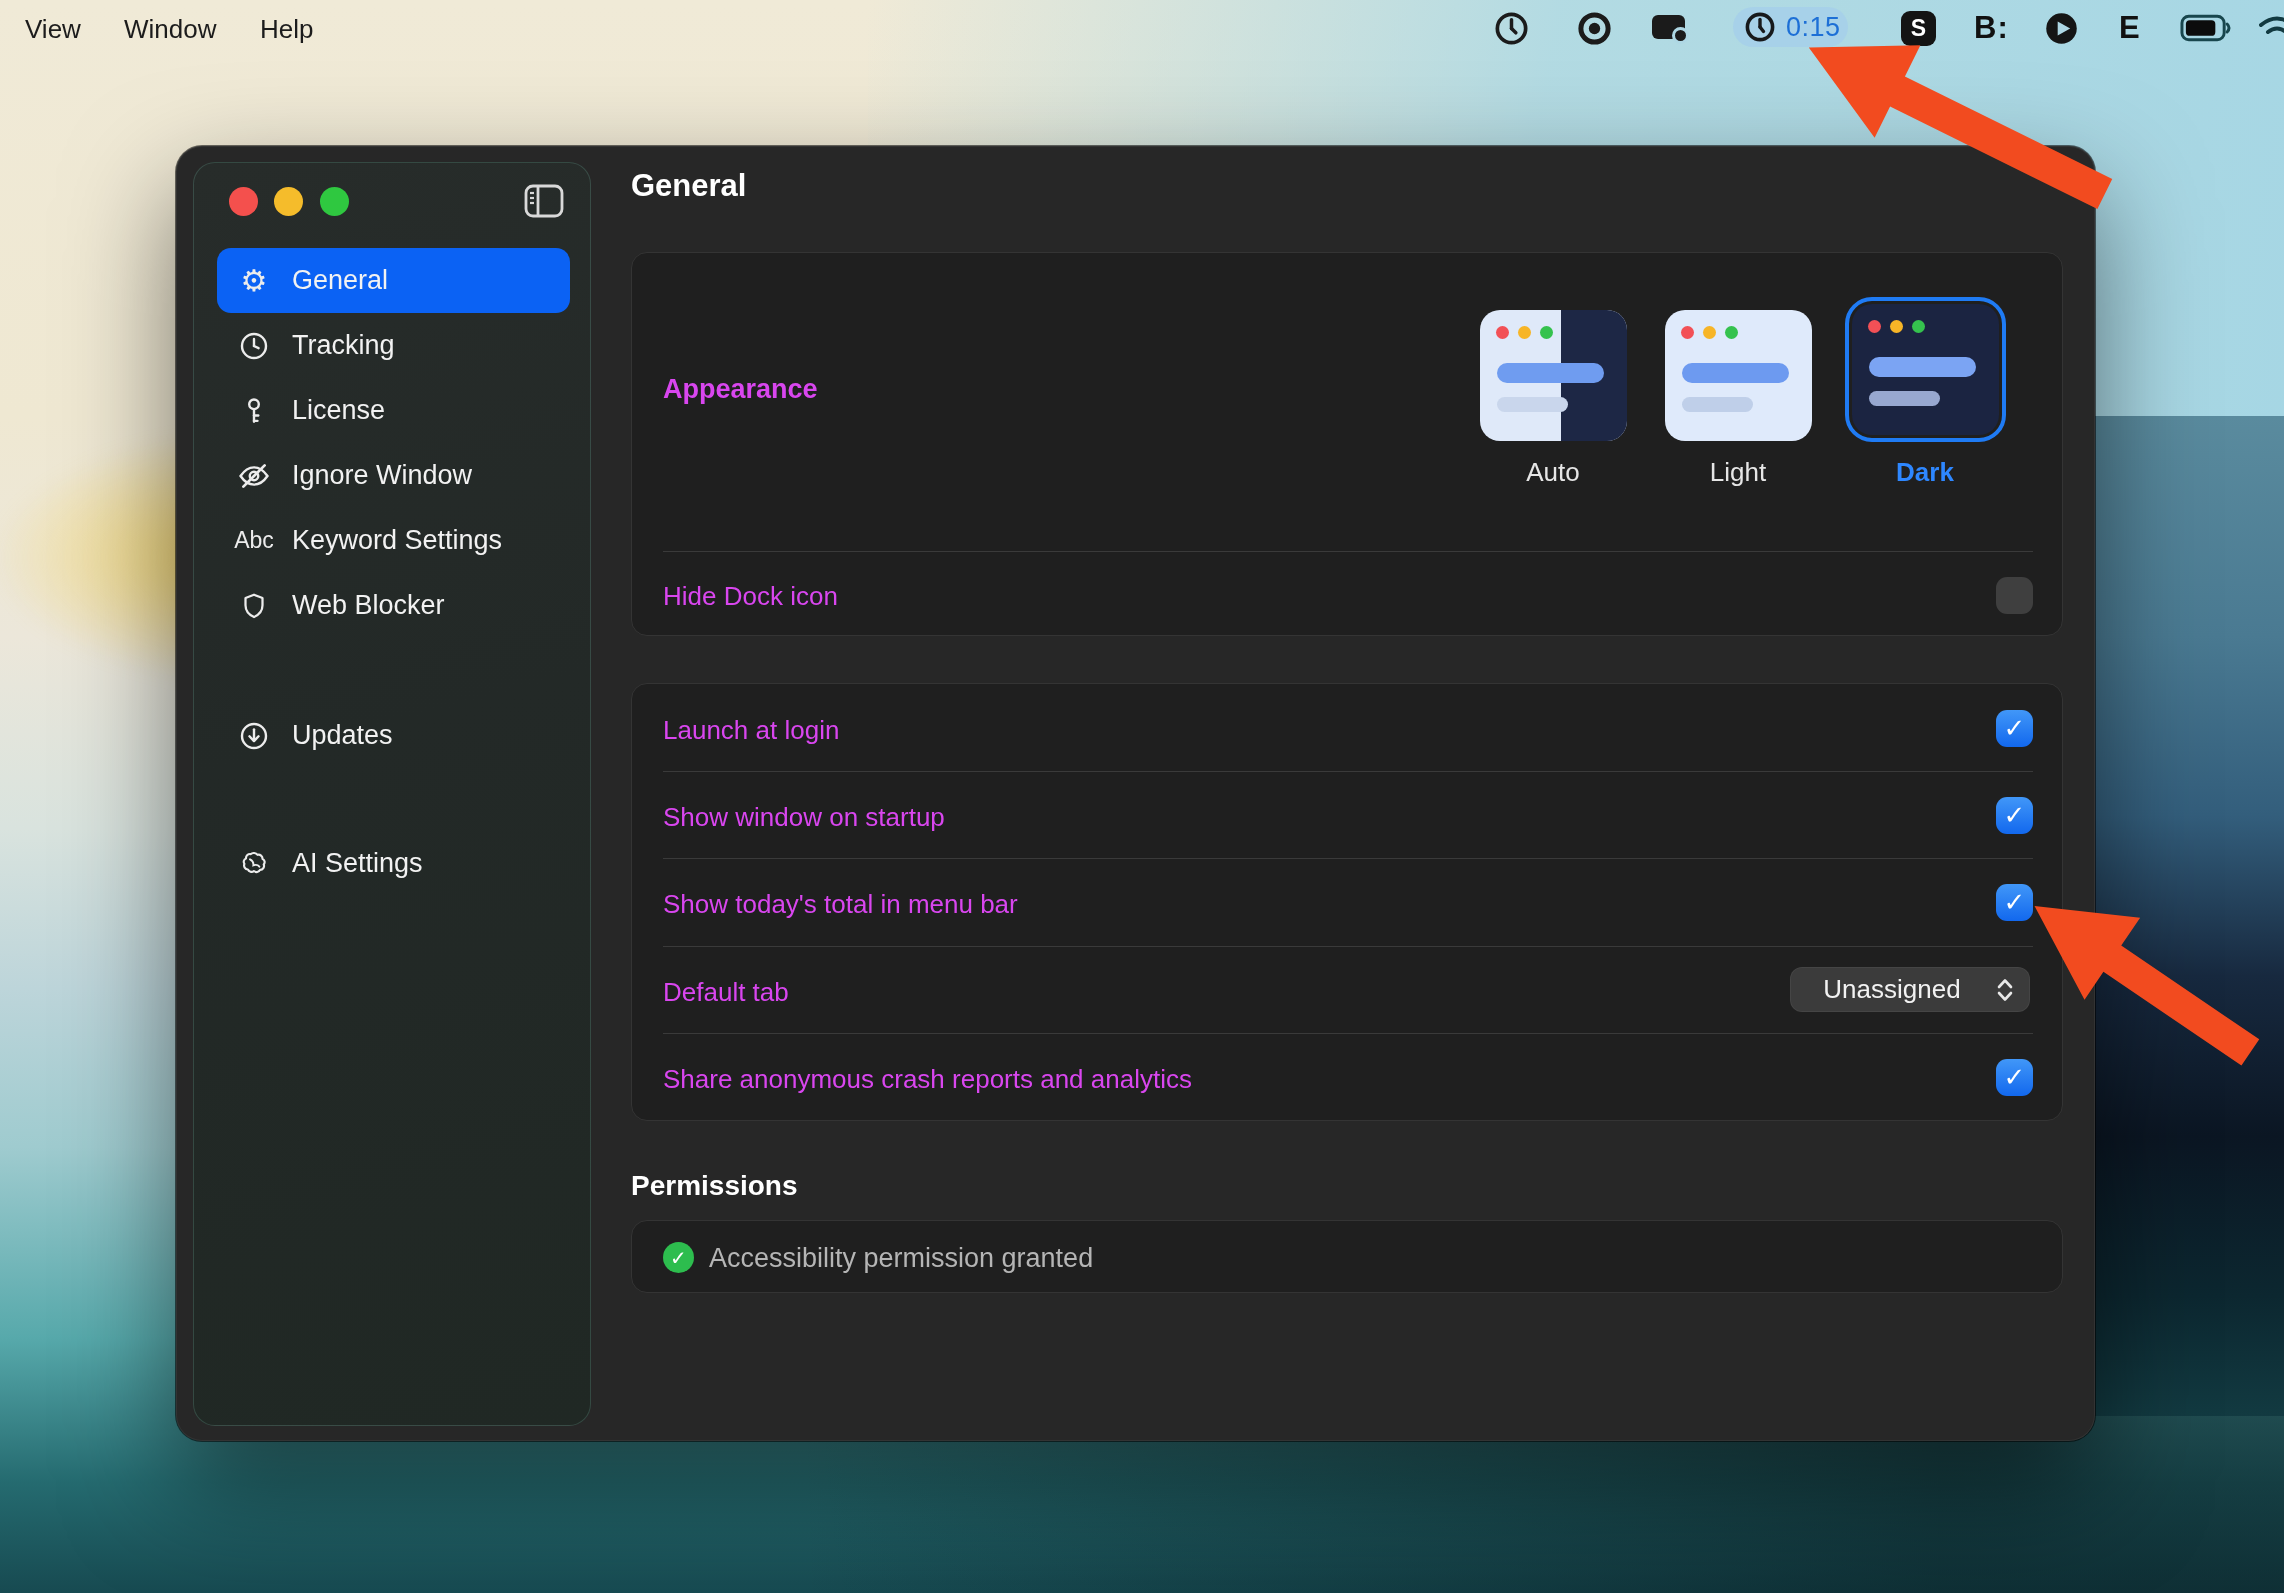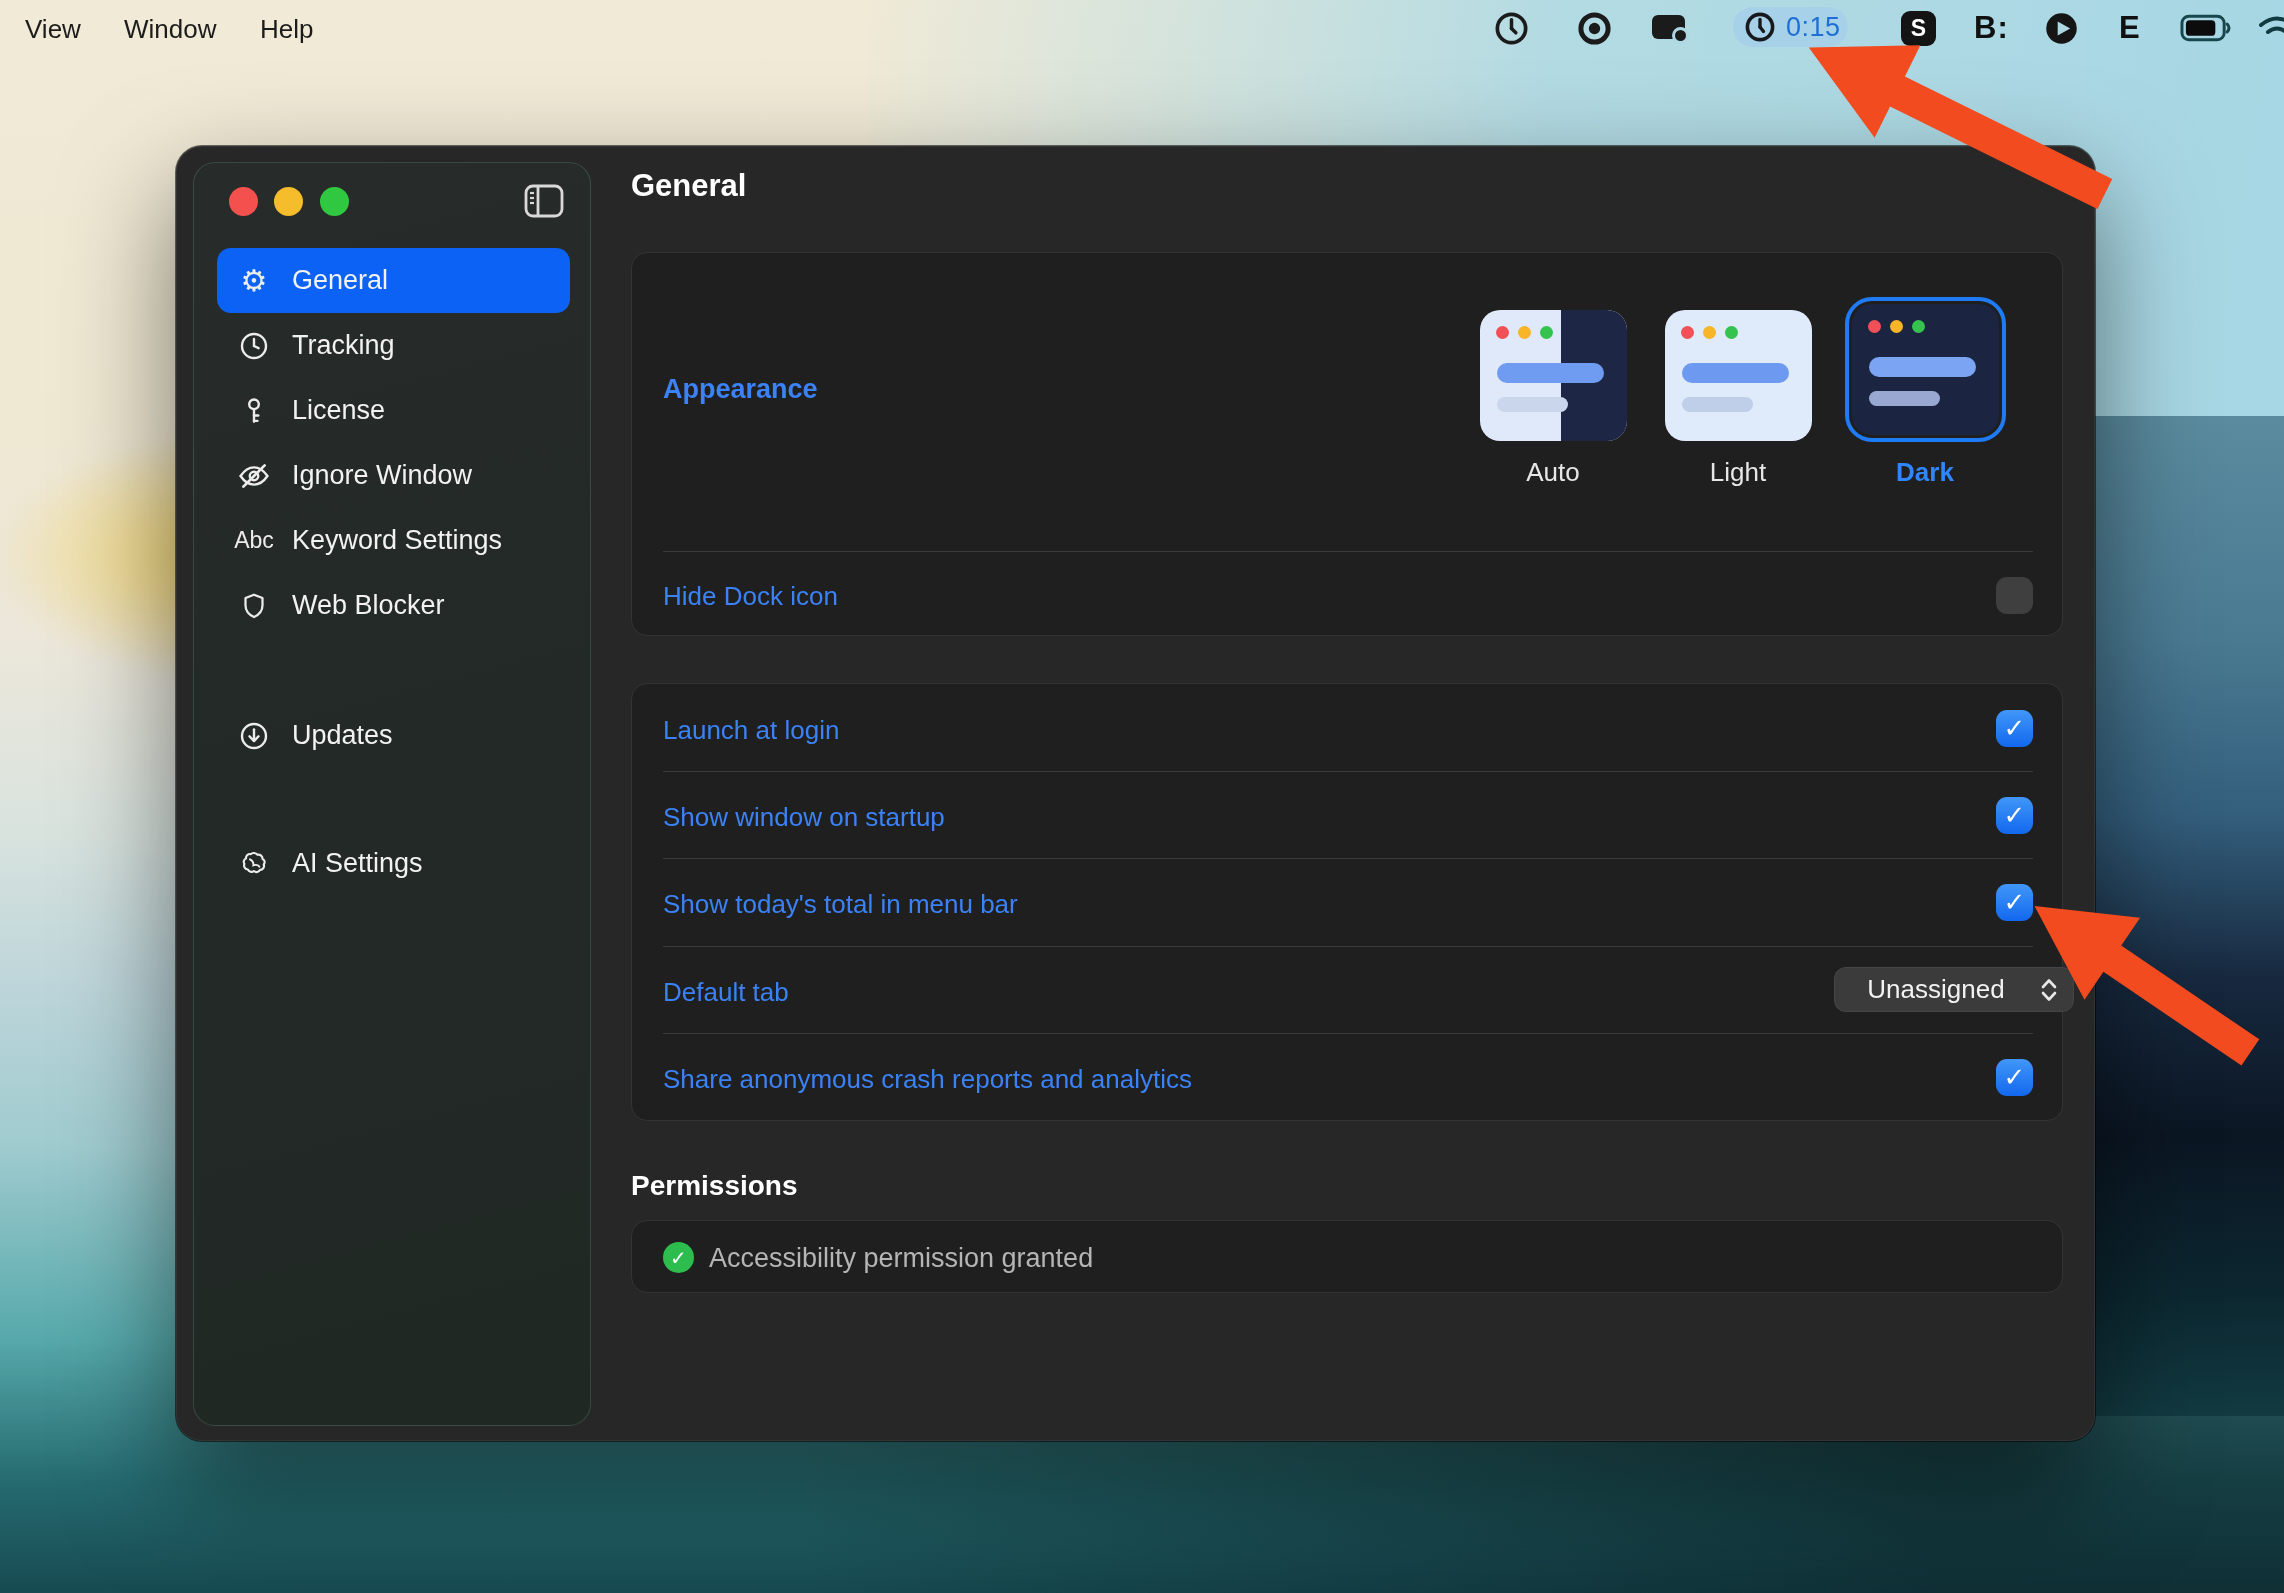--- a/index.html
+++ b/index.html
@@ -46,39 +46,39 @@
   .sb-ic { width:44px; margin-left:15px; display:flex; justify-content:center; align-items:center;
       color:#ececec; font-size:30px; }
   .sb-label { margin-left:16px; font-size:27px; font-weight:500; color:#f2f2f2; }
   .abc { font-size:23px; font-weight:500; color:#ececec; letter-spacing:0; }
 
   #content-title { left:631px; top:168px; font-size:31px; font-weight:700; color:#fff; }
   .card { background:#1f1f1f; border:1px solid #343434; border-radius:16px; }
   #card1 { left:631px; top:252px; width:1432px; height:384px; }
   #card2 { left:631px; top:683px; width:1432px; height:438px; }
   #card3 { left:631px; top:1220px; width:1432px; height:73px; }
-  .row-label { font-size:26px; color:#3b82f6; }
+  .row-label { font-size:26px; color:#d946ef; }
   .divider { left:31px; width:1370px; height:1px; background:#3a3a3a; }
 
   .theme-card { width:147px; height:131px; border-radius:20px; overflow:hidden; }
   .dots { position:absolute; left:16px; top:16px; display:flex; gap:9px; }
   .dot { width:13px; height:13px; border-radius:50%; }
   .bar1 { position:absolute; left:17px; top:53px; height:20px; border-radius:10px; }
   .bar2 { position:absolute; left:17px; top:87px; height:15px; border-radius:8px; }
   .theme-label { width:158px; text-align:center; font-size:26px; color:#e6e6e6; }
   .theme-label.sel { color:#2e87ff; font-weight:700; }
   .dark-ring { border:4px solid #1f7bf4; border-radius:27px; padding:3px; }
 
   .cb { width:37px; height:37px; border-radius:11px;
       background:linear-gradient(180deg,#4197f8,#1268ee); color:#fff;
       display:flex; align-items:center; justify-content:center; font-size:26px; font-weight:700; }
   .cb.off { background:#3f3f3f; }
 
   .dropdown { left:1790px; top:967px; width:240px; height:45px; border-radius:12px;
-      background:#3b3b3b; display:flex; align-items:center; box-shadow:inset 0 0 0 1px rgba(255,255,255,.05);margin-left:44px; }
+      background:#3b3b3b; display:flex; align-items:center; box-shadow:inset 0 0 0 1px rgba(255,255,255,.05); }
   .dropdown .val { flex:1; text-align:center; font-size:26px; color:#f2f2f2; }
 
   #perm-heading { left:631px; top:1170px; font-size:28px; font-weight:700; color:#fff; }
   .perm-check { width:31px; height:31px; border-radius:50%; background:#2dbd4e; color:#fff;
       display:flex; align-items:center; justify-content:center; font-size:20px; font-weight:700; }
   #perm-text { font-size:27px; color:#b5b5b5; }
 
   #arrows { left:0; top:0; width:2285px; height:1594px; pointer-events:none; }
 </style>
 </head>

